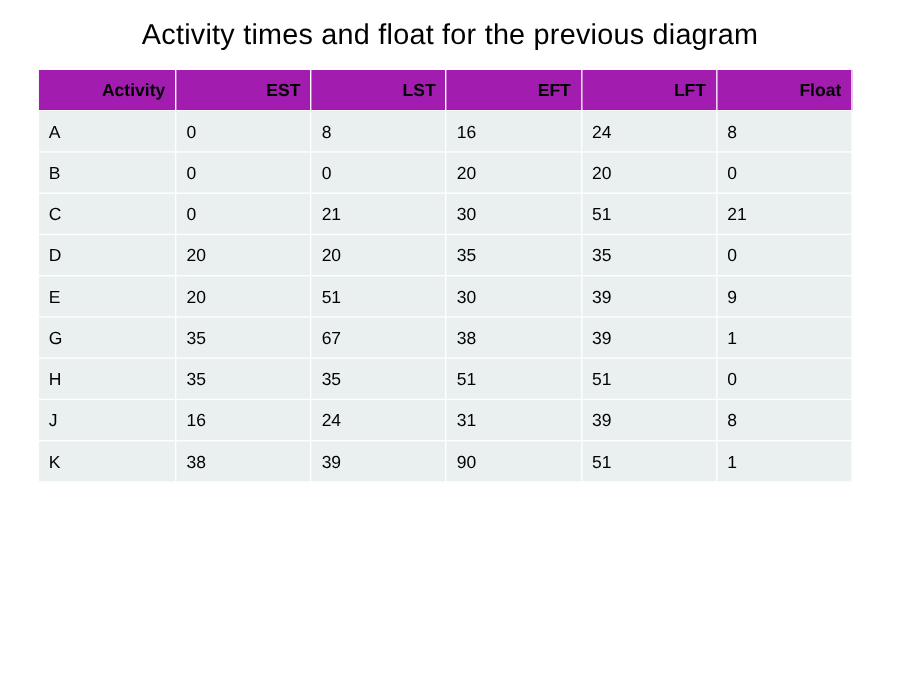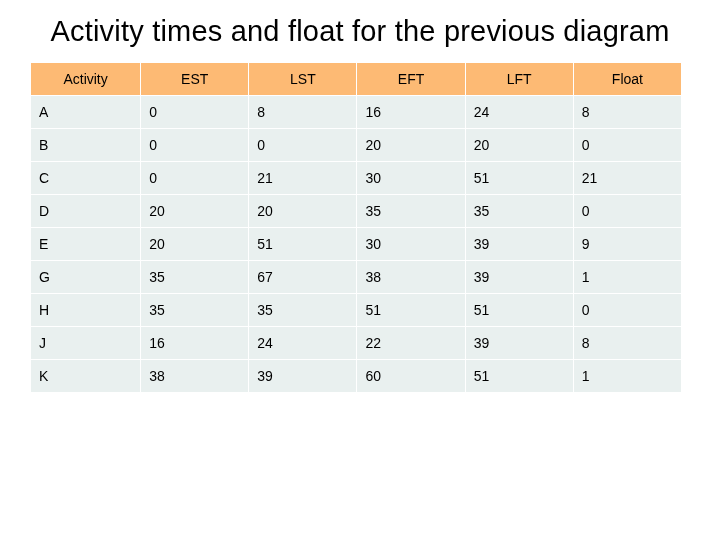--- a/index.html
+++ b/index.html
@@ -11,21 +11,21 @@
     font-family: Arial, Helvetica, sans-serif;
     color: #000;
   }
   .slide {
     box-sizing: border-box;
     width: 720px;
     height: 540px;
     padding: 10px 12px 20px 12px;
   }
   .title {
-    font-size: 29px;
+    font-size: 23px;
     line-height: 1.18;
     text-align: center;
     margin: 4px 0 14px 0;
     font-weight: 400;
     letter-spacing: 0.2px;
   }
   table {
     border-collapse: collapse;
     width: 652px;
     margin-left: 18px;
@@ -33,23 +33,23 @@
   }
   th, td {
     border: 1px solid #ffffff;
     border-width: 1.5px;
     padding: 8px 8px;
     font-size: 14px;
     vertical-align: middle;
     box-sizing: border-box;
   }
   th {
-    background: #fdba74;
-    font-weight: 400;
-    text-align: center;
+    background: #a21caf;
+    font-weight: 700;
+    text-align: right;
     height: 32px;
   }
   td {
     background: #e9f0ef;
     text-align: left;
     height: 32px;
   }
   col.c1 { width: 110px; }
   col.c  { width: 108px; }
 </style>
@@ -132,27 +132,27 @@
         <td>35</td>
         <td>35</td>
         <td>51</td>
         <td>51</td>
         <td>0</td>
       </tr>
       <tr>
         <td>J</td>
         <td>16</td>
         <td>24</td>
-        <td>22</td>
+        <td>31</td>
         <td>39</td>
         <td>8</td>
       </tr>
       <tr>
         <td>K</td>
         <td>38</td>
         <td>39</td>
-        <td>60</td>
+        <td>90</td>
         <td>51</td>
         <td>1</td>
       </tr>
     </tbody>
   </table>
 </div>
 
 </body></html>

